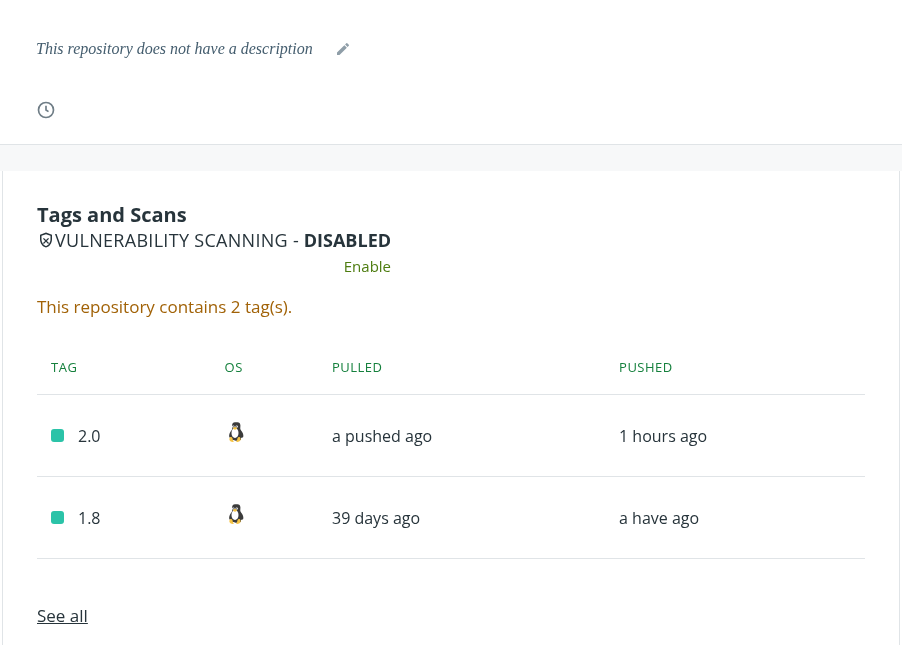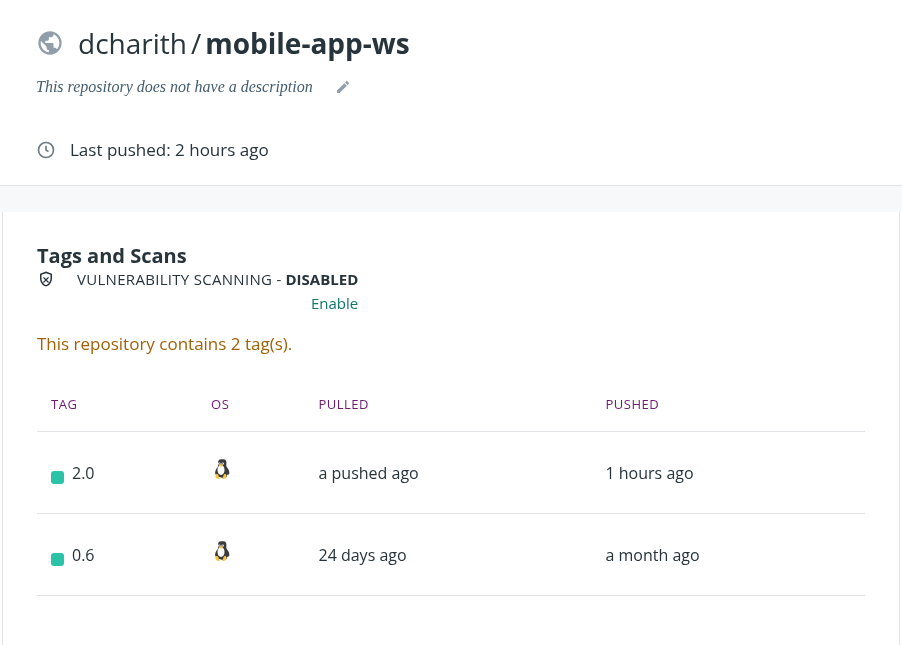--- a/index.html
+++ b/index.html
@@ -86,71 +86,71 @@
     font-size: 20px;
     font-weight: 700;
     color: #27343b;
   }
   .vuln-col {
     text-align: right;
   }
   .vuln-row {
     display: flex;
     align-items: center;
-    gap: 22px;
-    font-size: 15px;
+    gap: 0;
+    font-size: 18px;
     color: #27343b;
   }
   .shield-svg {
     width: 18px;
     height: 18px;
     fill: #27343b;
   }
   .vuln-label {
     letter-spacing: 0.3px;
   }
   .vuln-state { font-weight: 700; }
   .enable-link {
-    color: #0f766e;
+    color: #4d7c0f;
     font-size: 15px;
     cursor: pointer;
     display: inline-block;
     margin-top: 4px;
   }
   .tag-count {
     font-size: 17px;
     color: #a16207;
     margin-top: 18px;
   }
   .tags-table {
     width: 100%;
     border-collapse: collapse;
     margin-top: 28px;
   }
   .tags-table th {
     text-align: left;
     font-size: 13px;
     font-weight: 400;
-    color: #701a75;
+    color: #15803d;
     letter-spacing: 0.5px;
     padding: 12px 14px 18px 14px;
     border-bottom: 1px solid #e0e4e7;
   }
   .tags-table th.right, .tags-table td.right { text-align: left; }
   .tags-table td {
     padding: 26px 14px;
     border-bottom: 1px solid #e0e4e7;
     font-size: 16px;
     color: #27343b;
     vertical-align: middle;
   }
   .tag-cell {
     display: flex;
-    align-items: flex-end;
-    gap: 8px;
+    align-items: center;
+    gap: 14px;
   }
   .tag-dot {
     width: 13px;
     height: 13px;
     border-radius: 3px;
     background: #2bc3a8;
   }
   .linux-svg {
     width: 20px;
     height: 24px;
@@ -161,42 +161,33 @@
     font-size: 17px;
     color: #27343b;
     text-decoration: underline;
     cursor: pointer;
   }
 </style>
 </head>
 <body>
 
 <div class="header-section">
-  <div class="title-row">
-    <svg class="globe-svg" viewBox="0 0 24 24">
-      <path d="M12 2C6.48 2 2 6.48 2 12s4.48 10 10 10 10-4.48 10-10S17.52 2 12 2zm-1 17.93c-3.95-.49-7-3.85-7-7.93 0-.62.08-1.21.21-1.79L9 15v1c0 1.1.9 2 2 2v1.93zm6.9-2.54c-.26-.81-1-1.39-1.9-1.39h-1v-3c0-.55-.45-1-1-1H8v-2h2c.55 0 1-.45 1-1V7h2c1.1 0 2-.9 2-2v-.41c2.93 1.19 5 4.06 5 7.41 0 2.08-.8 3.97-2.1 5.39z"></path>
-    </svg>
-    <div class="title">
-      <span class="owner">dcharith</span><span class="slash">/</span><span class="repo">mobile-app-ws</span>
-    </div>
-  </div>
 
   <div class="desc-row">
     <span class="desc-text">This repository does not have a description</span>
     <svg class="pencil-svg" viewBox="0 0 24 24">
       <path d="M3 17.25V21h3.75L17.81 9.94l-3.75-3.75L3 17.25zM20.71 7.04a1 1 0 0 0 0-1.41l-2.34-2.34a1 1 0 0 0-1.41 0l-1.83 1.83 3.75 3.75 1.83-1.83z"></path>
     </svg>
   </div>
 
   <div class="pushed-row">
     <svg class="clock-svg" viewBox="0 0 24 24">
       <circle cx="12" cy="12" r="9"></circle>
       <path d="M12 7v5l3 2"></path>
     </svg>
-    <span class="pushed-text">Last pushed: 2 hours ago</span>
   </div>
 </div>
 
 <div class="divider"></div>
 
 <div class="tags-section">
   <div class="tags-header-row">
     <div class="tags-title">Tags and Scans</div>
     <div class="vuln-col">
       <div class="vuln-row">
@@ -244,35 +235,35 @@
             <path fill="#f5c344" d="M6.2 19c.8-.6 2.2 0 2.8 1.2.5 1 .2 3 1.2 3.2 1 .2.2 1.4-1 1.4-1.4 0-3.4-1.2-3.8-2.4-.3-1 0-2.8.8-3.4zM17.8 19c-.8-.6-2.2 0-2.8 1.2-.5 1-.2 3-1.2 3.2-1 .2-.2 1.4 1 1.4 1.4 0 3.4-1.2 3.8-2.4.3-1 0-2.8-.8-3.4z"></path>
           </svg>
         </td>
         <td class="right">a pushed ago</td>
         <td class="right">1 hours ago</td>
       </tr>
       <tr>
         <td>
           <div class="tag-cell">
             <span class="tag-dot"></span>
-            <span>0.6</span>
+            <span>1.8</span>
           </div>
         </td>
         <td>
           <svg class="linux-svg" viewBox="0 0 24 28">
             <path fill="#3b3b3b" d="M12 1c-2 0-3.5 1.4-3.5 4 0 1.4.2 2.6.2 3.5 0 1.5-1.8 3-2.8 5.2-.8 1.7-1.2 3.5-.7 5 .3.9 2 .4 2.5 1.3.4.7-.5 2 .7 2.5 1 .4 2.4.1 3.6.5 1 .3 2 .3 3 0 1.2-.4 2.6-.1 3.6-.5 1.2-.5.3-1.8.7-2.5.5-.9 2.2-.4 2.5-1.3.5-1.5.1-3.3-.7-5-1-2.2-2.8-3.7-2.8-5.2 0-.9.2-2.1.2-3.5 0-2.6-1.5-4-3.5-4z"></path>
             <ellipse fill="#fff" cx="12" cy="14" rx="4.2" ry="6"></ellipse>
             <circle fill="#fff" cx="10" cy="6.3" r="1.4"></circle>
             <circle fill="#fff" cx="14" cy="6.3" r="1.4"></circle>
             <circle fill="#3b3b3b" cx="10.3" cy="6.5" r=".7"></circle>
             <circle fill="#3b3b3b" cx="13.7" cy="6.5" r=".7"></circle>
             <path fill="#f5c344" d="M10 7.8c.6-.6 1.3-.9 2-.9s1.4.3 2 .9c.5.5.3 1.3-.4 1.6l-1.6.7-1.6-.7c-.7-.3-.9-1.1-.4-1.6z"></path>
             <path fill="#f5c344" d="M6.2 19c.8-.6 2.2 0 2.8 1.2.5 1 .2 3 1.2 3.2 1 .2.2 1.4-1 1.4-1.4 0-3.4-1.2-3.8-2.4-.3-1 0-2.8.8-3.4zM17.8 19c-.8-.6-2.2 0-2.8 1.2-.5 1-.2 3-1.2 3.2-1 .2-.2 1.4 1 1.4 1.4 0 3.4-1.2 3.8-2.4.3-1 0-2.8-.8-3.4z"></path>
           </svg>
         </td>
-        <td class="right">24 days ago</td>
-        <td class="right">a month ago</td>
+        <td class="right">39 days ago</td>
+        <td class="right">a have ago</td>
       </tr>
     </tbody>
   </table>
 
   <span class="see-all">See all</span>
 </div>
 
 </body></html>

